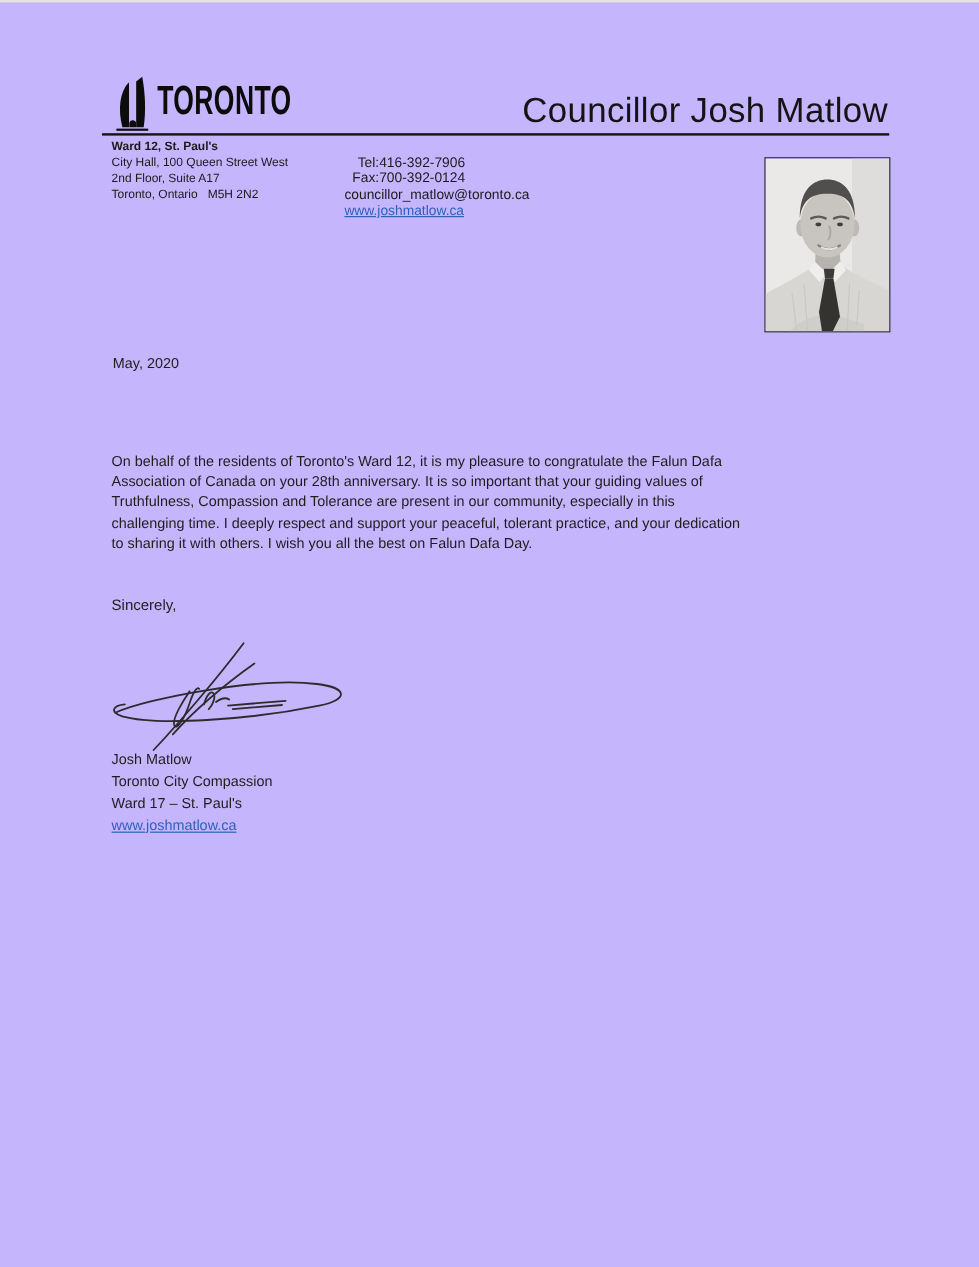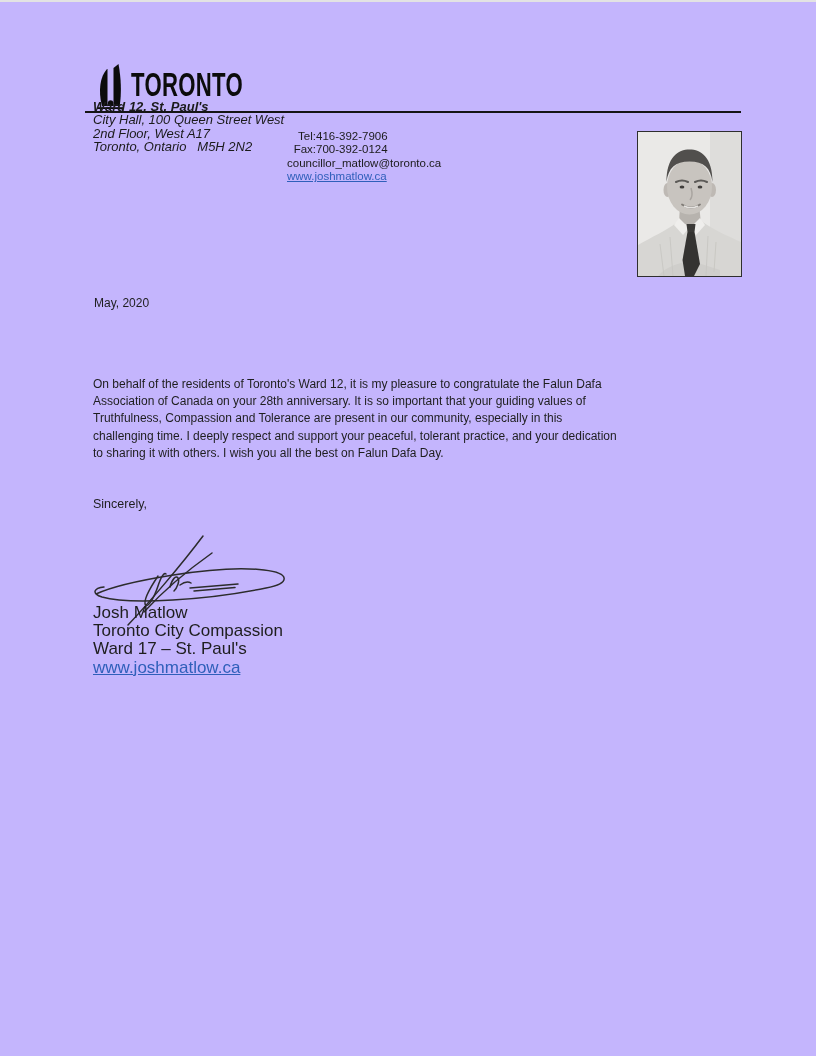--- a/index.html
+++ b/index.html
@@ -16,59 +16,60 @@
     position:absolute; left:131px; top:69px; font-size:34px; font-weight:bold;
     color:#0c0c0c; transform:scaleX(0.65); transform-origin:0 0; letter-spacing:0.5px;
     line-height:30px; white-space:nowrap;
   }
   .title {
     position:absolute; top:77px; right:76px; margin:0; font-size:29px; font-weight:normal;
     color:#141414; letter-spacing:0.3px; white-space:nowrap;
   }
   .rule { position:absolute; left:85px; top:111px; width:656px; height:2px; background:var(--rule); }
 
-  .addr { position:absolute; left:93px; top:100px; font-size:13px; line-height:13.4px; color:#1b1b1b;font-style:italic; }
+  .addr { position:absolute; left:93px; top:116px; font-size:10px; line-height:13.4px; color:#1b1b1b; }
   .addr .ward { font-weight:bold; }
 
   .contact { position:absolute; left:287px; top:130px; font-size:11.5px; line-height:13.4px; color:#1b1b1b; }
   .contact .lbl { display:inline-block; width:29px;text-align:right; }
 
   .photo { position:absolute; left:637px; top:131px; width:103px; height:144px; border:1px solid #2e2e2e; }
   .photo svg { display:block; }
 
   
   .date { position:absolute; left:94px; top:296px; font-size:12px; }
   .body-text { position:absolute; left:93px; top:376px; width:690px; font-size:12px; line-height:17.2px; white-space:pre-line; }
   .valediction { position:absolute; left:93px; top:497px; font-size:12.5px;text-align:right; }
   .signature-svg { position:absolute; left:86px; top:524px; width:222px; height:106px; }
-  .closing { position:absolute; left:93px; top:604px; font-size:17px; line-height:18.2px; }
+  .closing { position:absolute; left:93px; top:624px; font-size:12px; line-height:18.2px; }
 
   .link { color:var(--link); text-decoration:underline; cursor:pointer; }
 </style>
 </head>
 <body>
 
 <div class="page">
 
   <svg class="logo-icon" viewBox="0 0 33 47" aria-hidden="true">
     <g fill="#0c0c0c">
       <path d="M13.5 6 C6.5 13.5 4.5 28 8.5 43 L14 43 L14 6 Z"></path>
       <path d="M20 43 L20 5 L25 1 C27.6 15 28.2 30 26.2 43 Z"></path>
       <path d="M14.3 43 L14.3 39.6 A2.85 2.85 0 0 1 19.9 39.6 L19.9 43 Z"></path>
       <rect x="3.5" y="44.2" width="26.5" height="1.8"></rect>
     </g>
   </svg>
   <div class="wordmark">TORONTO</div>
 
+  <h1 class="title">Councillor Josh Matlow</h1>
   <div class="rule"></div>
 
   <div class="addr">
     <div class="ward">Ward 12, St. Paul's</div>
     <div>City Hall, 100 Queen Street West</div>
-    <div>2nd Floor, West A17</div>
+    <div>2nd Floor, Suite A17</div>
     <div>Toronto, Ontario &nbsp; M5H 2N2</div>
   </div>
 
   <div class="contact">
     <div>
       <span class="lbl">Tel:</span><span>416-392-7906</span>
     </div>
     <div>
       <span class="lbl">Fax:</span><span>700-392-0124</span>
     </div>

